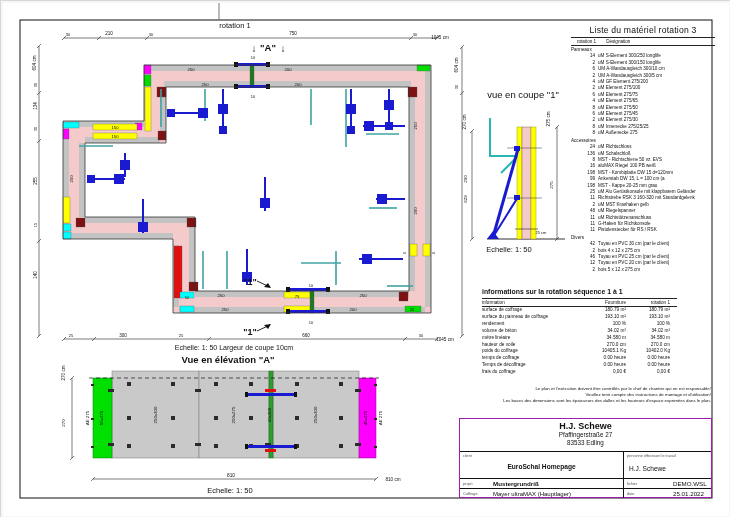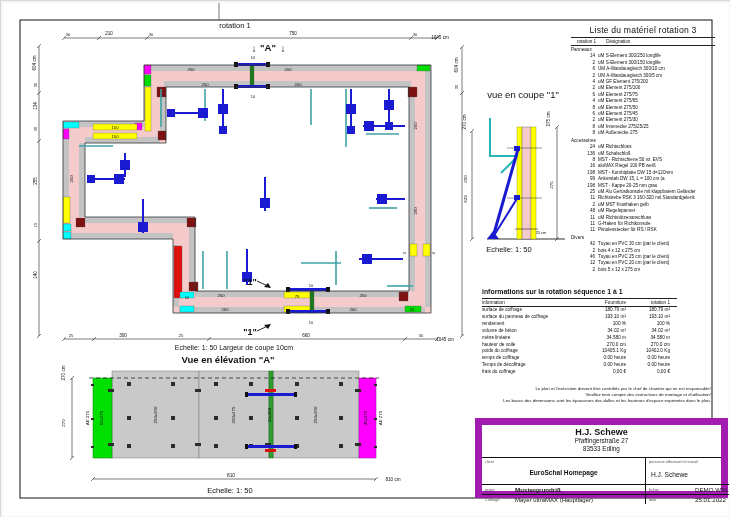--- a/index.html
+++ b/index.html
@@ -21,21 +21,21 @@
   .info{position:absolute;left:481px;top:287px;width:195px;color:#111;}
   .it-title{font-size:6.9px;font-weight:bold;margin-bottom:3px;}
   .it-head{display:flex;font-size:4.6px;border-top:.7px solid #222;border-bottom:.7px solid #222;padding:1px 0;}
   .it-row{display:flex;font-size:4.7px;line-height:6.9px;white-space:nowrap;}
   .l{width:96px;flex:none;} .f{width:48px;flex:none;text-align:right;} .r{width:44px;flex:none;text-align:right;}
   .it-head .f,.it-head .r{font-size:4.6px;}
   
   .disclaimer{position:absolute;right:20px;top:385px;width:262px;text-align:right;
               font-size:4.4px;line-height:5.9px;color:#111;}
   
-  .tblock{position:absolute;left:474px;top:417px;width:253px;height:80px;border:7px solid #a21caf;
+  .tblock{position:absolute;left:458px;top:417px;width:253px;height:80px;border:1px solid #a21caf;
           box-sizing:border-box;color:#111;background:#fff;}
   .tb-company{height:33px;border-bottom:1px solid #111;text-align:center;box-sizing:border-box;padding-top:2px;}
   .tb-name{font-size:9px;font-weight:bold;line-height:10px;}
   .tb-addr{font-size:6.3px;line-height:7.5px;}
   .tb-grid{display:flex;height:46px;}
   .tb-left{width:164px;flex:none;border-right:1px solid #111;box-sizing:border-box;display:flex;flex-direction:column;}
   .tb-right{flex:1;display:flex;flex-direction:column;}
   .tb-rowA{height:27px;border-bottom:1px solid #111;box-sizing:border-box;position:relative;}
   .tb-rowB{height:10px;border-bottom:1px solid #111;box-sizing:border-box;display:flex;align-items:center;}
   .tb-rowC{height:9px;display:flex;align-items:center;}

